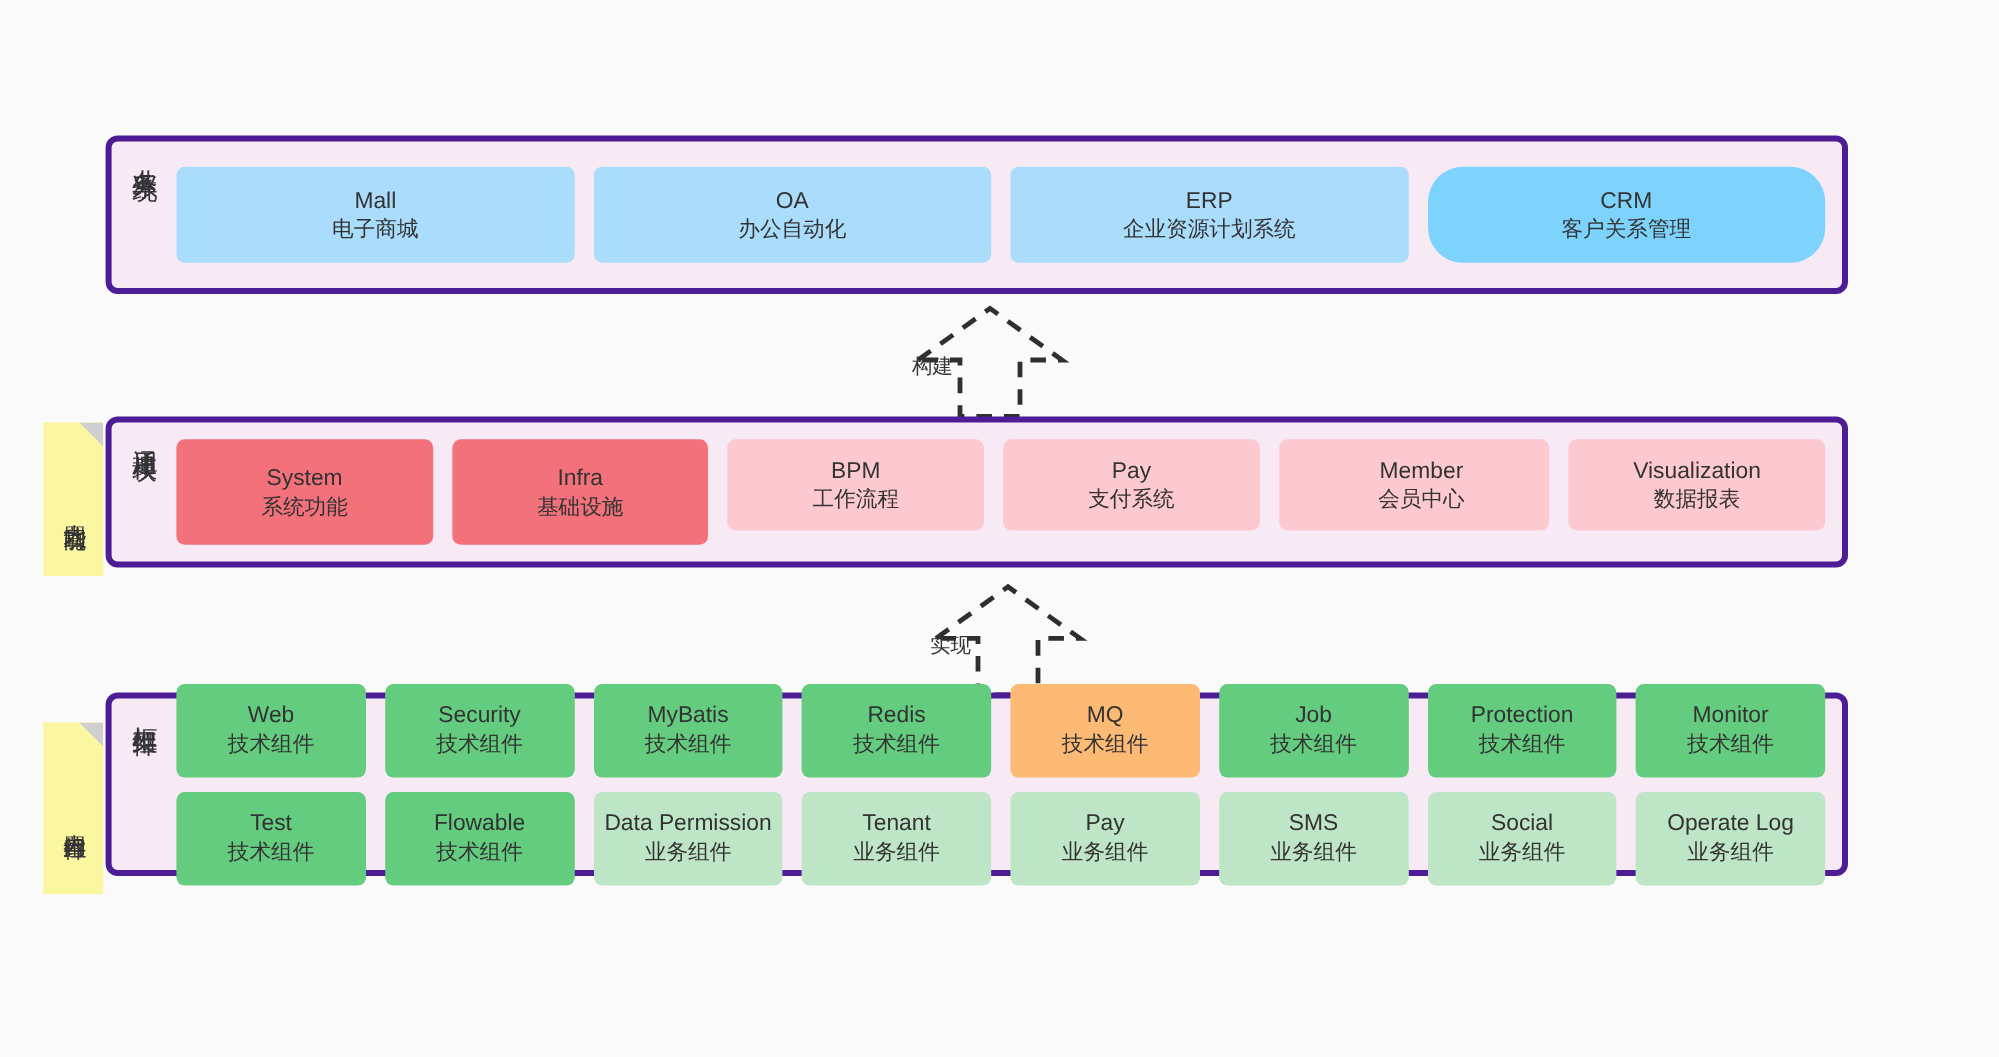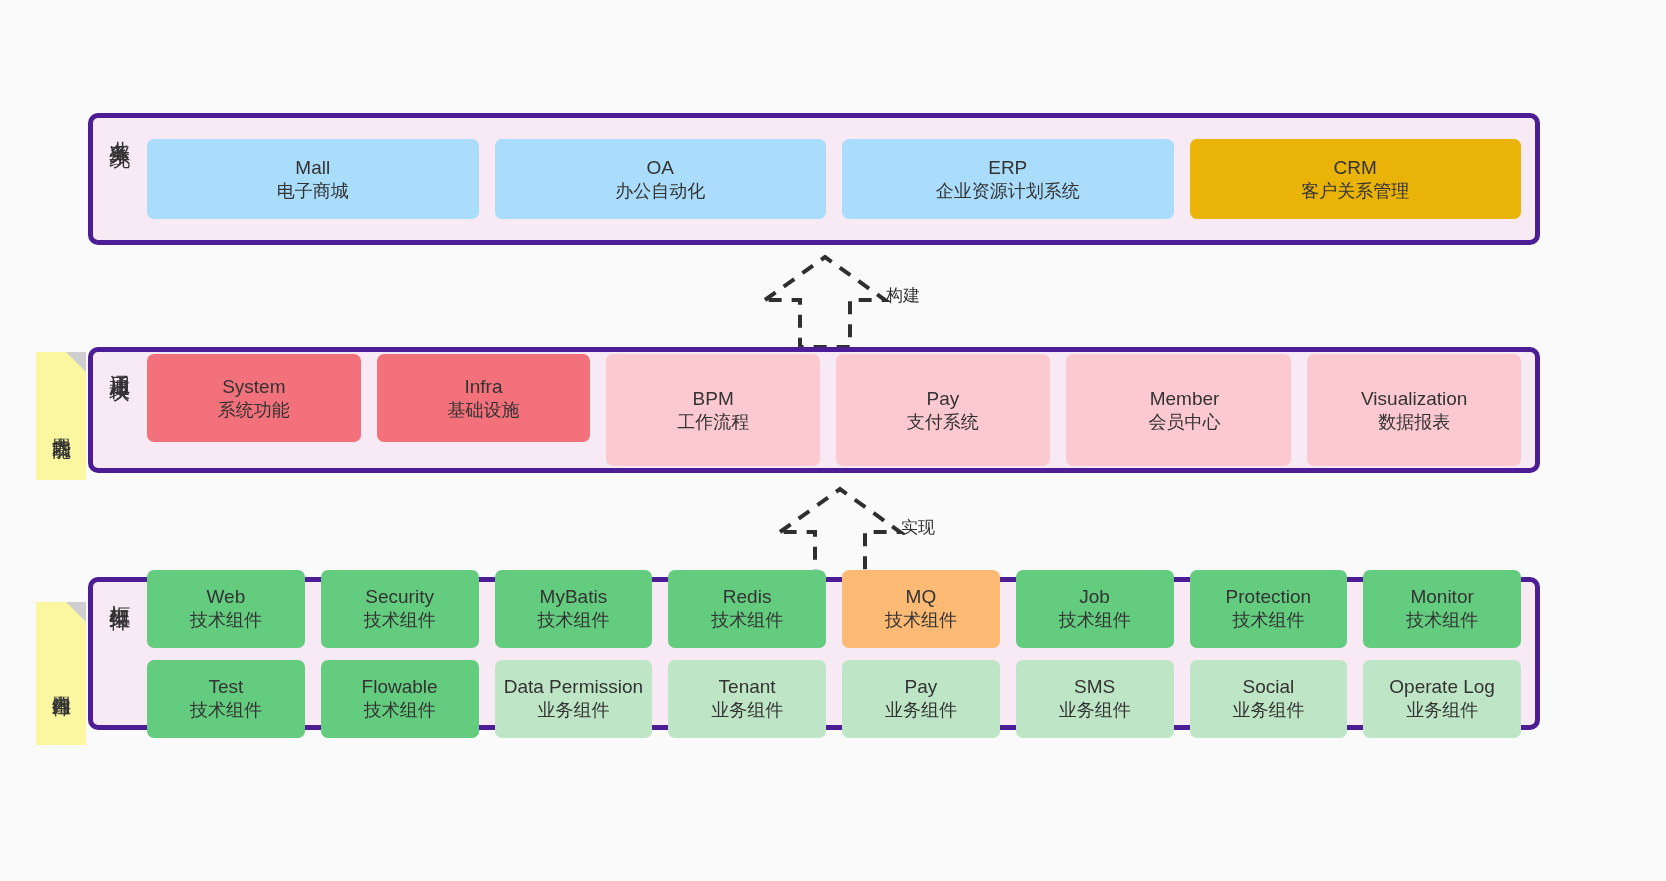--- a/index.html
+++ b/index.html
@@ -88,21 +88,21 @@
   }
   .card .en.wrap { white-space: normal; }
   .card .cn {
     font-size: 18px;
     color: #333333;
     white-space: nowrap;
   }
 
   .card.biz     { background: #aadcfb; height: 80px; }
   .card.core    { background: #f2717a; height: 88px; }
-  .card.core-lt { background: #fcc9d0; height: 112px; }
+  .card.core-lt { background: #fcc9d0; height: 76px; }
   .card.tech    { background: #63cc7f; height: 78px; }
   .card.busi    { background: #bee6c6; height: 78px; }
 
   
   .note {
     position: absolute;
     width: 50px;
     background: #fbf7a0;
     box-sizing: border-box;
     display: flex;
@@ -134,22 +134,22 @@
   .arrow {
     position: absolute;
     width: 160px;
     height: 100px;
   }
   .arrow svg { display: block; }
   .arrow .arrow-label {
     position: absolute;
     left: 0;
     right: 0;
-    top: 32px;
-    text-align: right;
+    top: 42px;
+    text-align: left;
     font-size: 17px;
     color: #333333;
     pointer-events: none;
   }
 </style>
 </head>
 <body>
 
 <div id="canvas">
 
@@ -164,21 +164,21 @@
           <div class="cn">电子商城</div>
         </div>
         <div class="card biz" style="background: rgb(170, 220, 251);">
           <div class="en">OA</div>
           <div class="cn">办公自动化</div>
         </div>
         <div class="card biz" style="background: rgb(170, 220, 251);">
           <div class="en">ERP</div>
           <div class="cn">企业资源计划系统</div>
         </div>
-        <div class="card biz" style="background: #eab308;">
+        <div class="card biz" style="background: #7dd3fc; border-radius: 29px;">
           <div class="en">CRM</div>
           <div class="cn">客户关系管理</div>
         </div>
       </div>
     </div>
   </div>
 
   <div class="arrow" id="arrow-build" style="left:760px; top:252px;">
     <svg width="160" height="100" viewBox="0 0 160 100">
       <path d="M 5 48 L 65 5 L 125 48 L 90 48 L 90 95 L 40 95 L 40 48 Z" fill="none" stroke="#2f2f2f" stroke-width="4" stroke-dasharray="13 10" stroke-linejoin="miter"></path>

